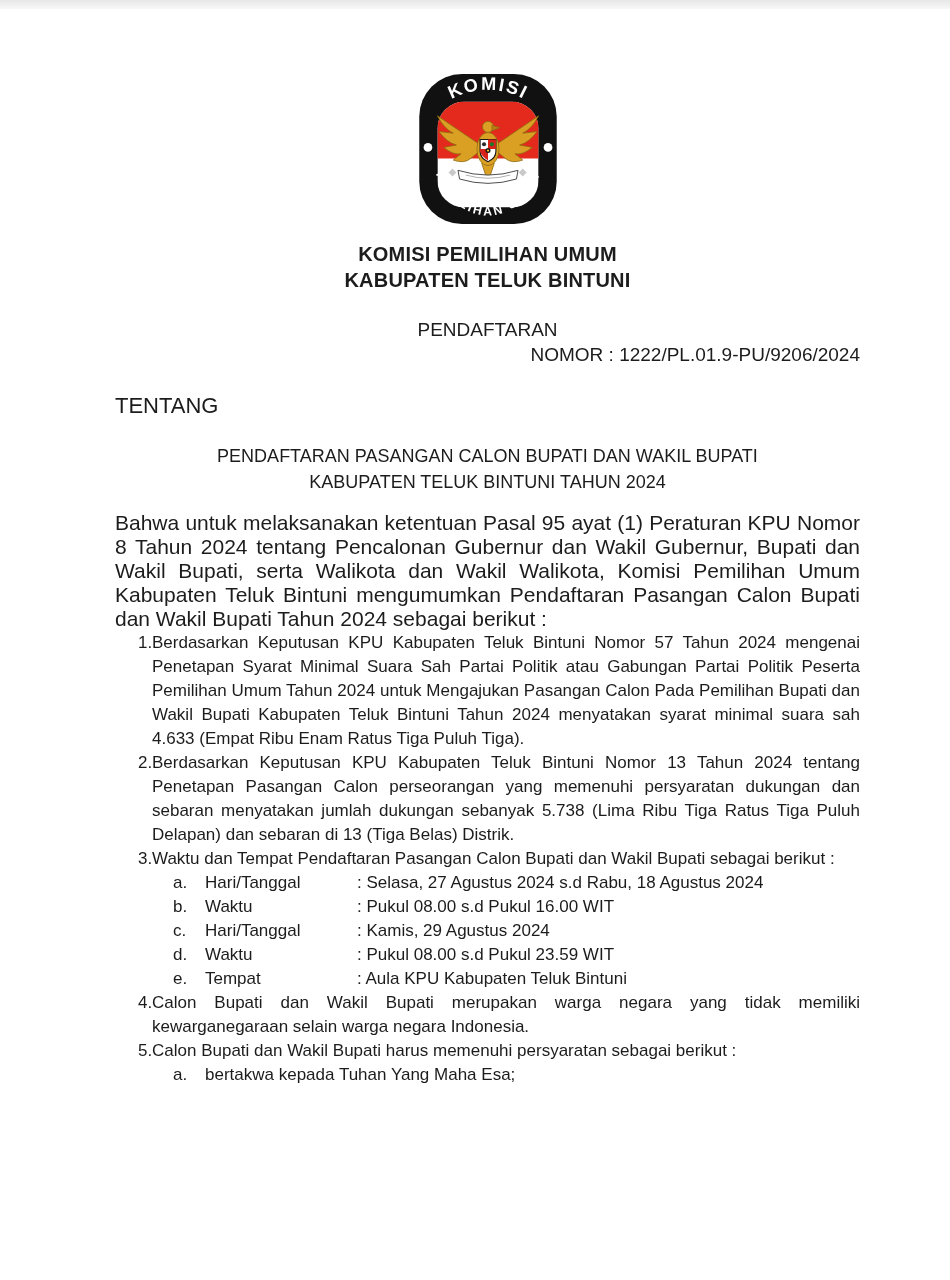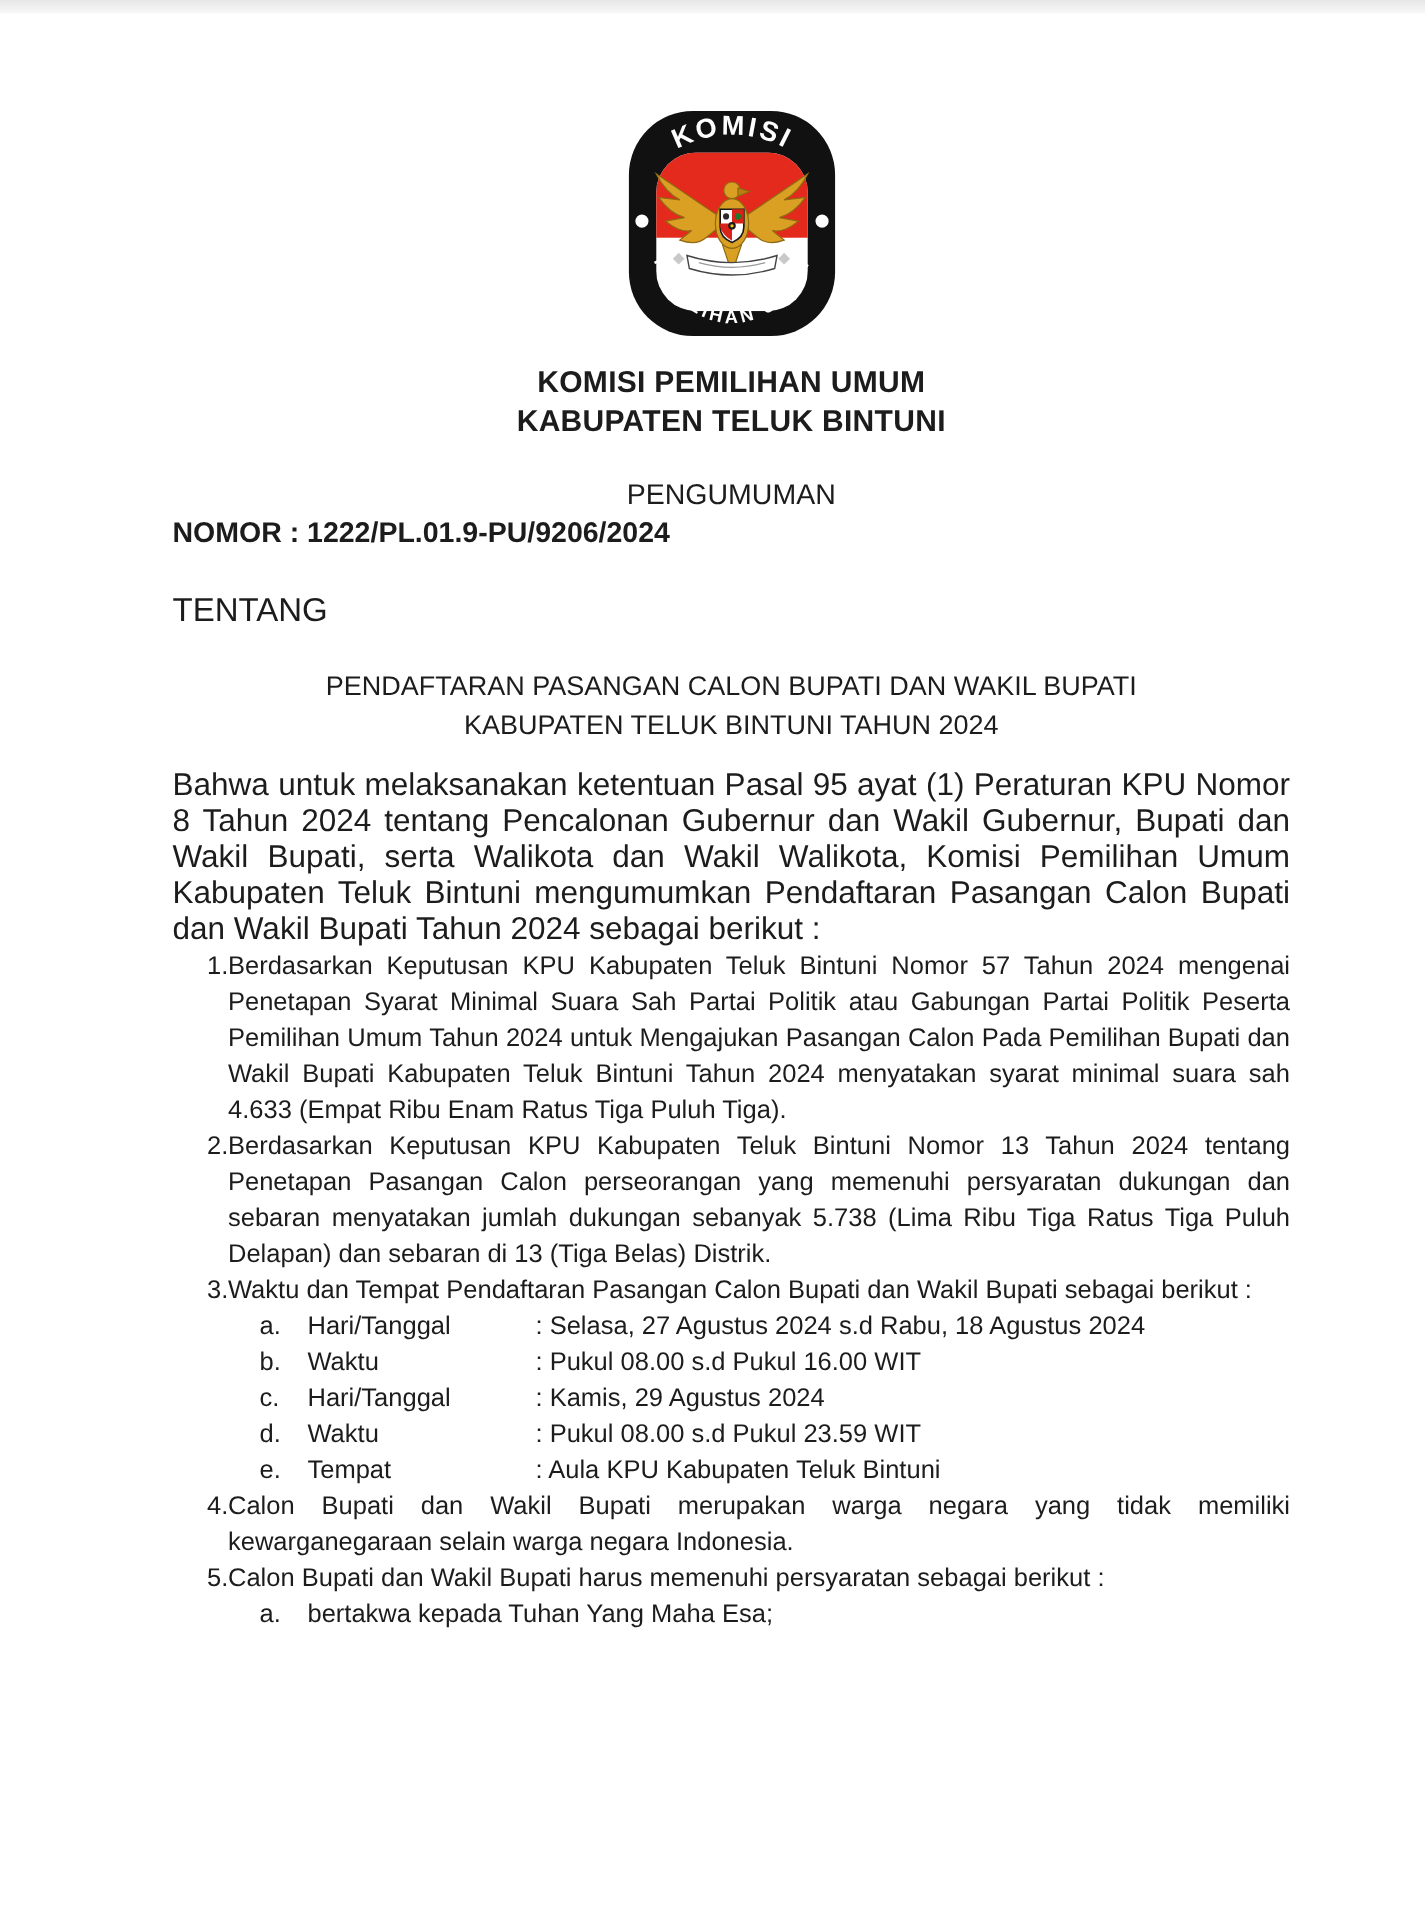--- a/index.html
+++ b/index.html
@@ -24,21 +24,21 @@
   .logo-wrap svg { width:158px; height:160px; }
   .org {
     text-align:center; font-weight:bold;
     font-size:20px; line-height:26px; letter-spacing:0.2px;
     margin-top:8px;
   }
   .doc-type {
     text-align:center; font-size:19px; line-height:25px; margin-top:24px;
   }
   .doc-number {
-    text-align:left; font-size:19px; line-height:25px;font-weight:bold;
+    text-align:right; font-size:19px; line-height:25px;
   }
   .tentang {
     text-align:left; font-size:22px; margin-top:26px;
   }
   .title {
     text-align:center; font-size:18px; line-height:26px; margin-top:24px;
   }
   .intro {
     margin:16px 0 0 0;
     font-size:21px; line-height:24px;
@@ -132,21 +132,21 @@
         <textPath href="#arcBottom" xlink:href="#arcBottom" startOffset="50%">PEMILIHAN UMUM</textPath>
       </text>
     </svg>
   </div>
 
   <div class="org">
     <div>KOMISI PEMILIHAN UMUM</div>
     <div>KABUPATEN TELUK BINTUNI</div>
   </div>
 
-  <div class="doc-type">PENGUMUMAN</div>
+  <div class="doc-type">PENDAFTARAN</div>
   <div class="doc-number">NOMOR : 1222/PL.01.9-PU/9206/2024</div>
 
   <div class="tentang">TENTANG</div>
 
   <div class="title">
     <div>PENDAFTARAN PASANGAN CALON BUPATI DAN WAKIL BUPATI</div>
     <div>KABUPATEN TELUK BINTUNI TAHUN 2024</div>
   </div>
 
   <p class="intro">Bahwa untuk melaksanakan ketentuan Pasal 95 ayat (1) Peraturan KPU Nomor 8 Tahun 2024 tentang Pencalonan Gubernur dan Wakil Gubernur, Bupati dan Wakil Bupati, serta Walikota dan Wakil Walikota, Komisi Pemilihan Umum Kabupaten Teluk Bintuni mengumumkan Pendaftaran Pasangan Calon Bupati dan Wakil Bupati Tahun 2024 sebagai berikut :</p>

